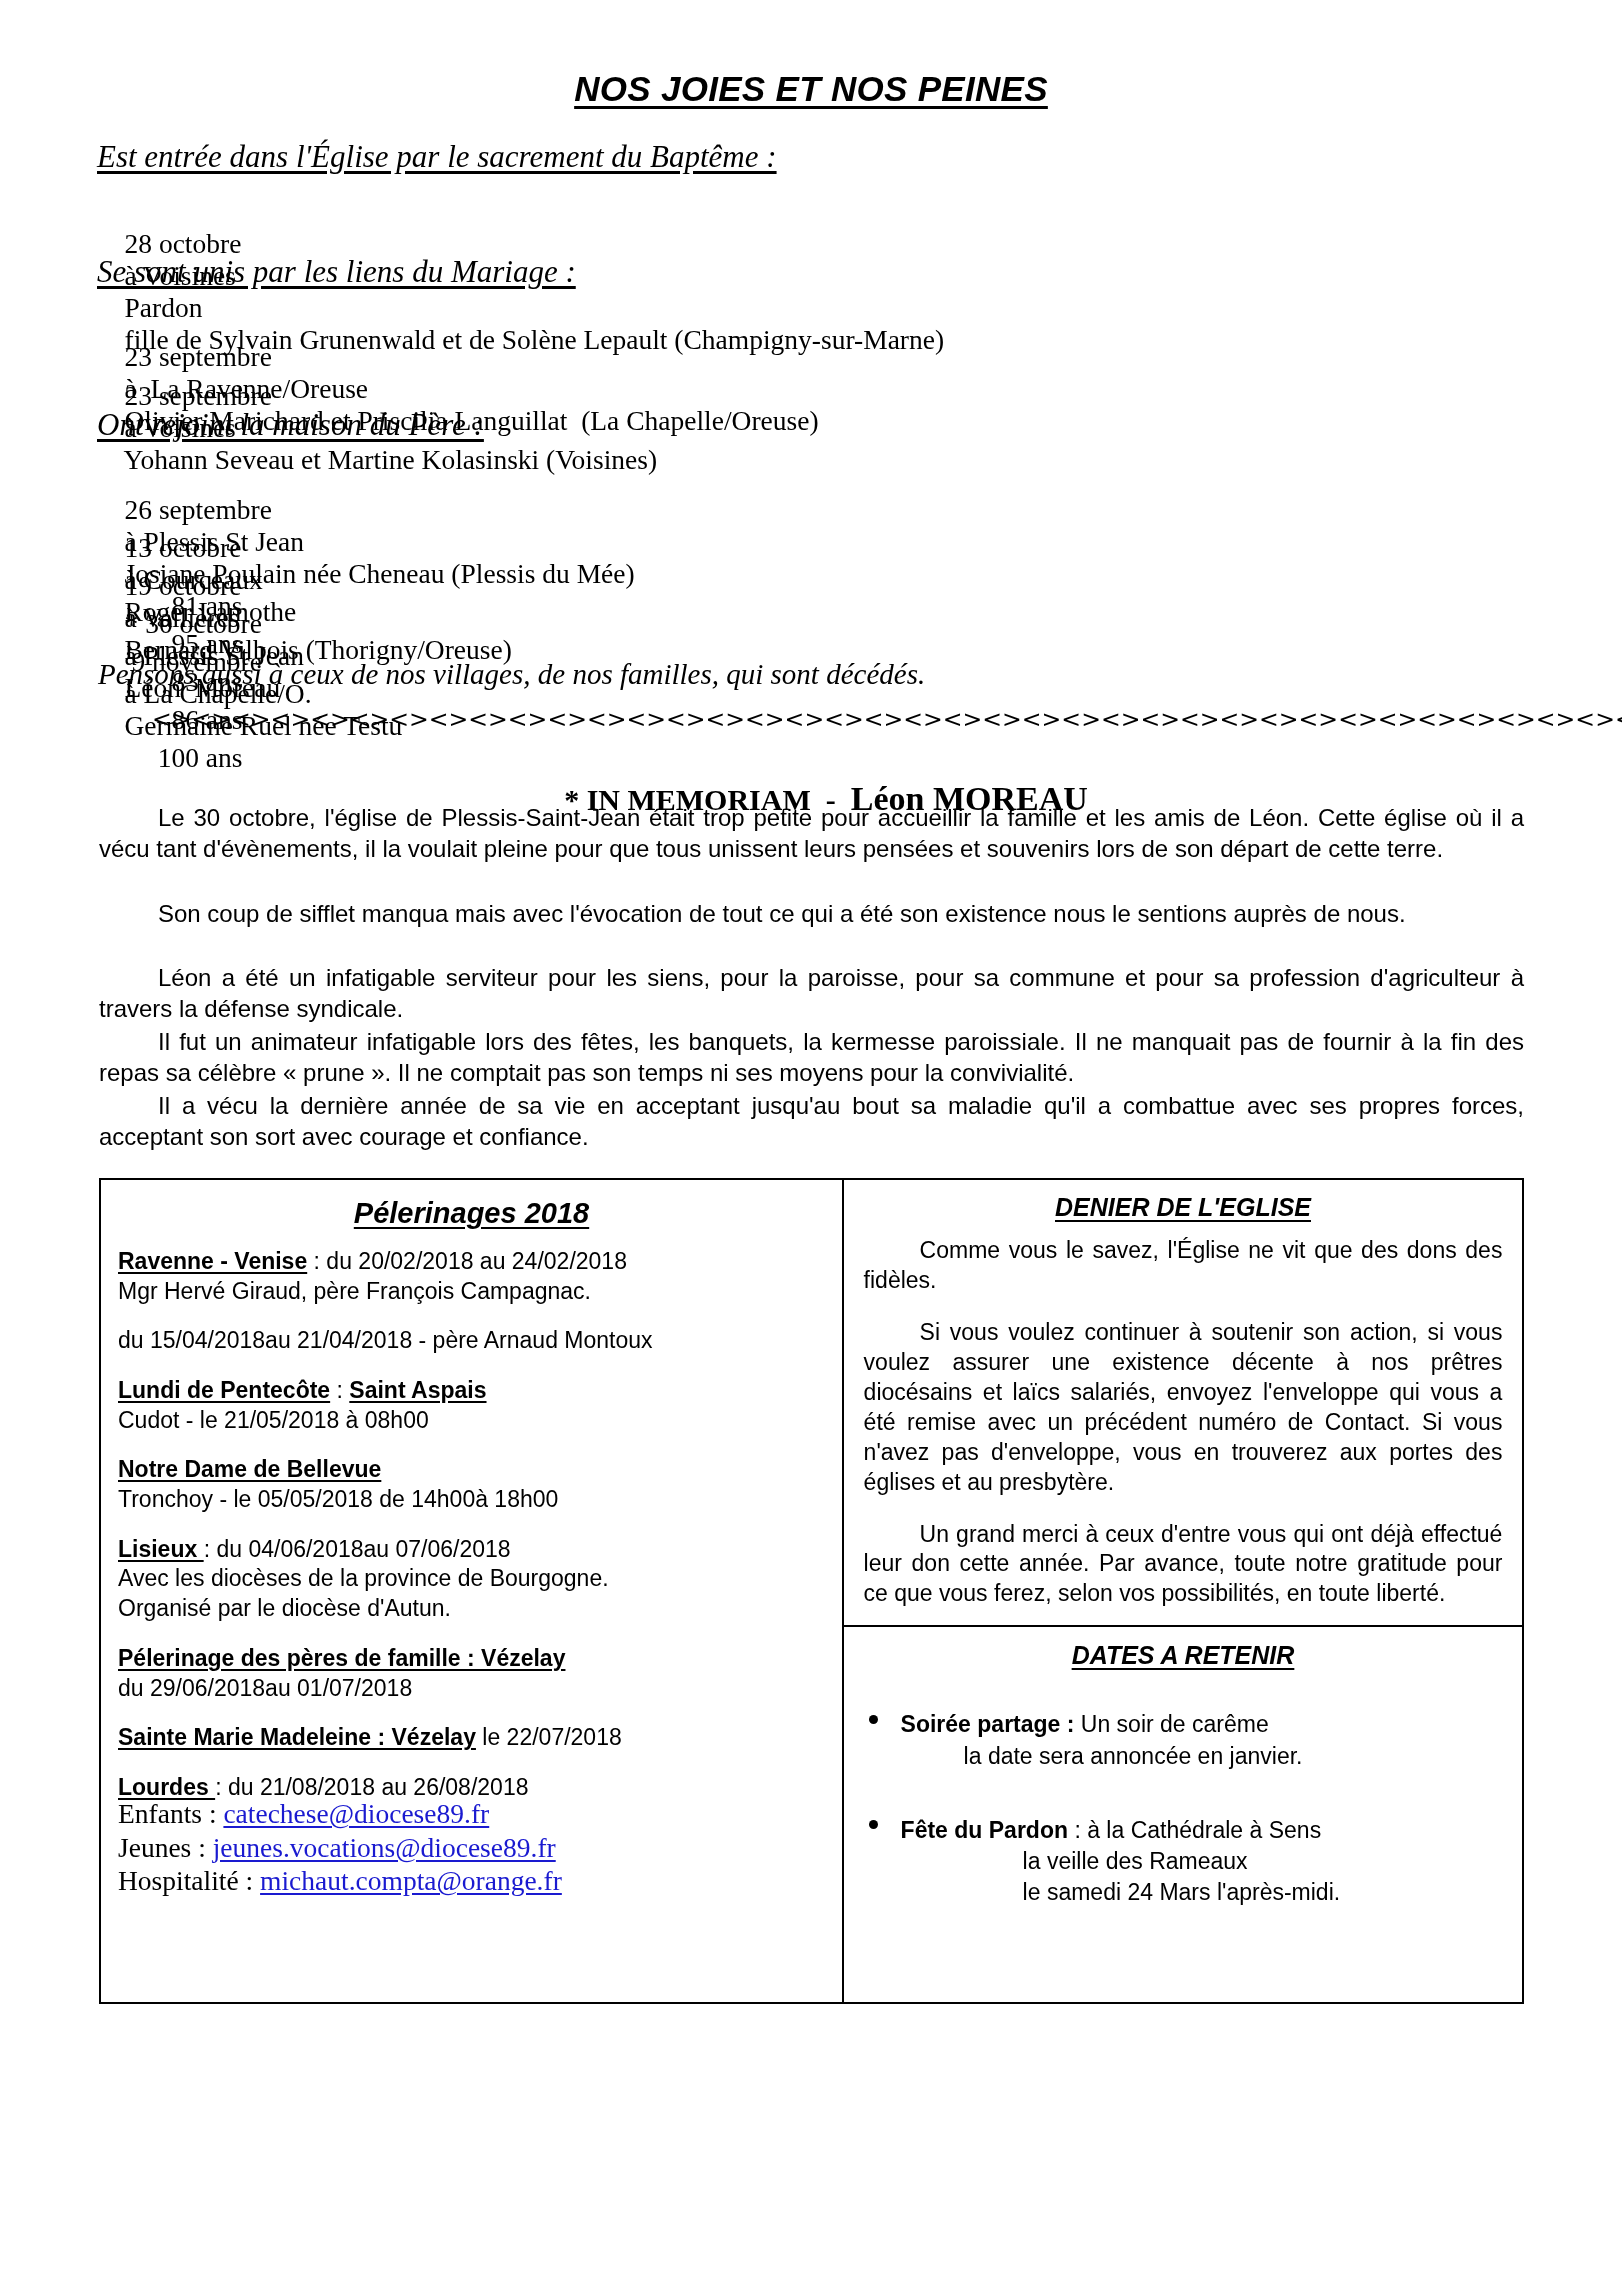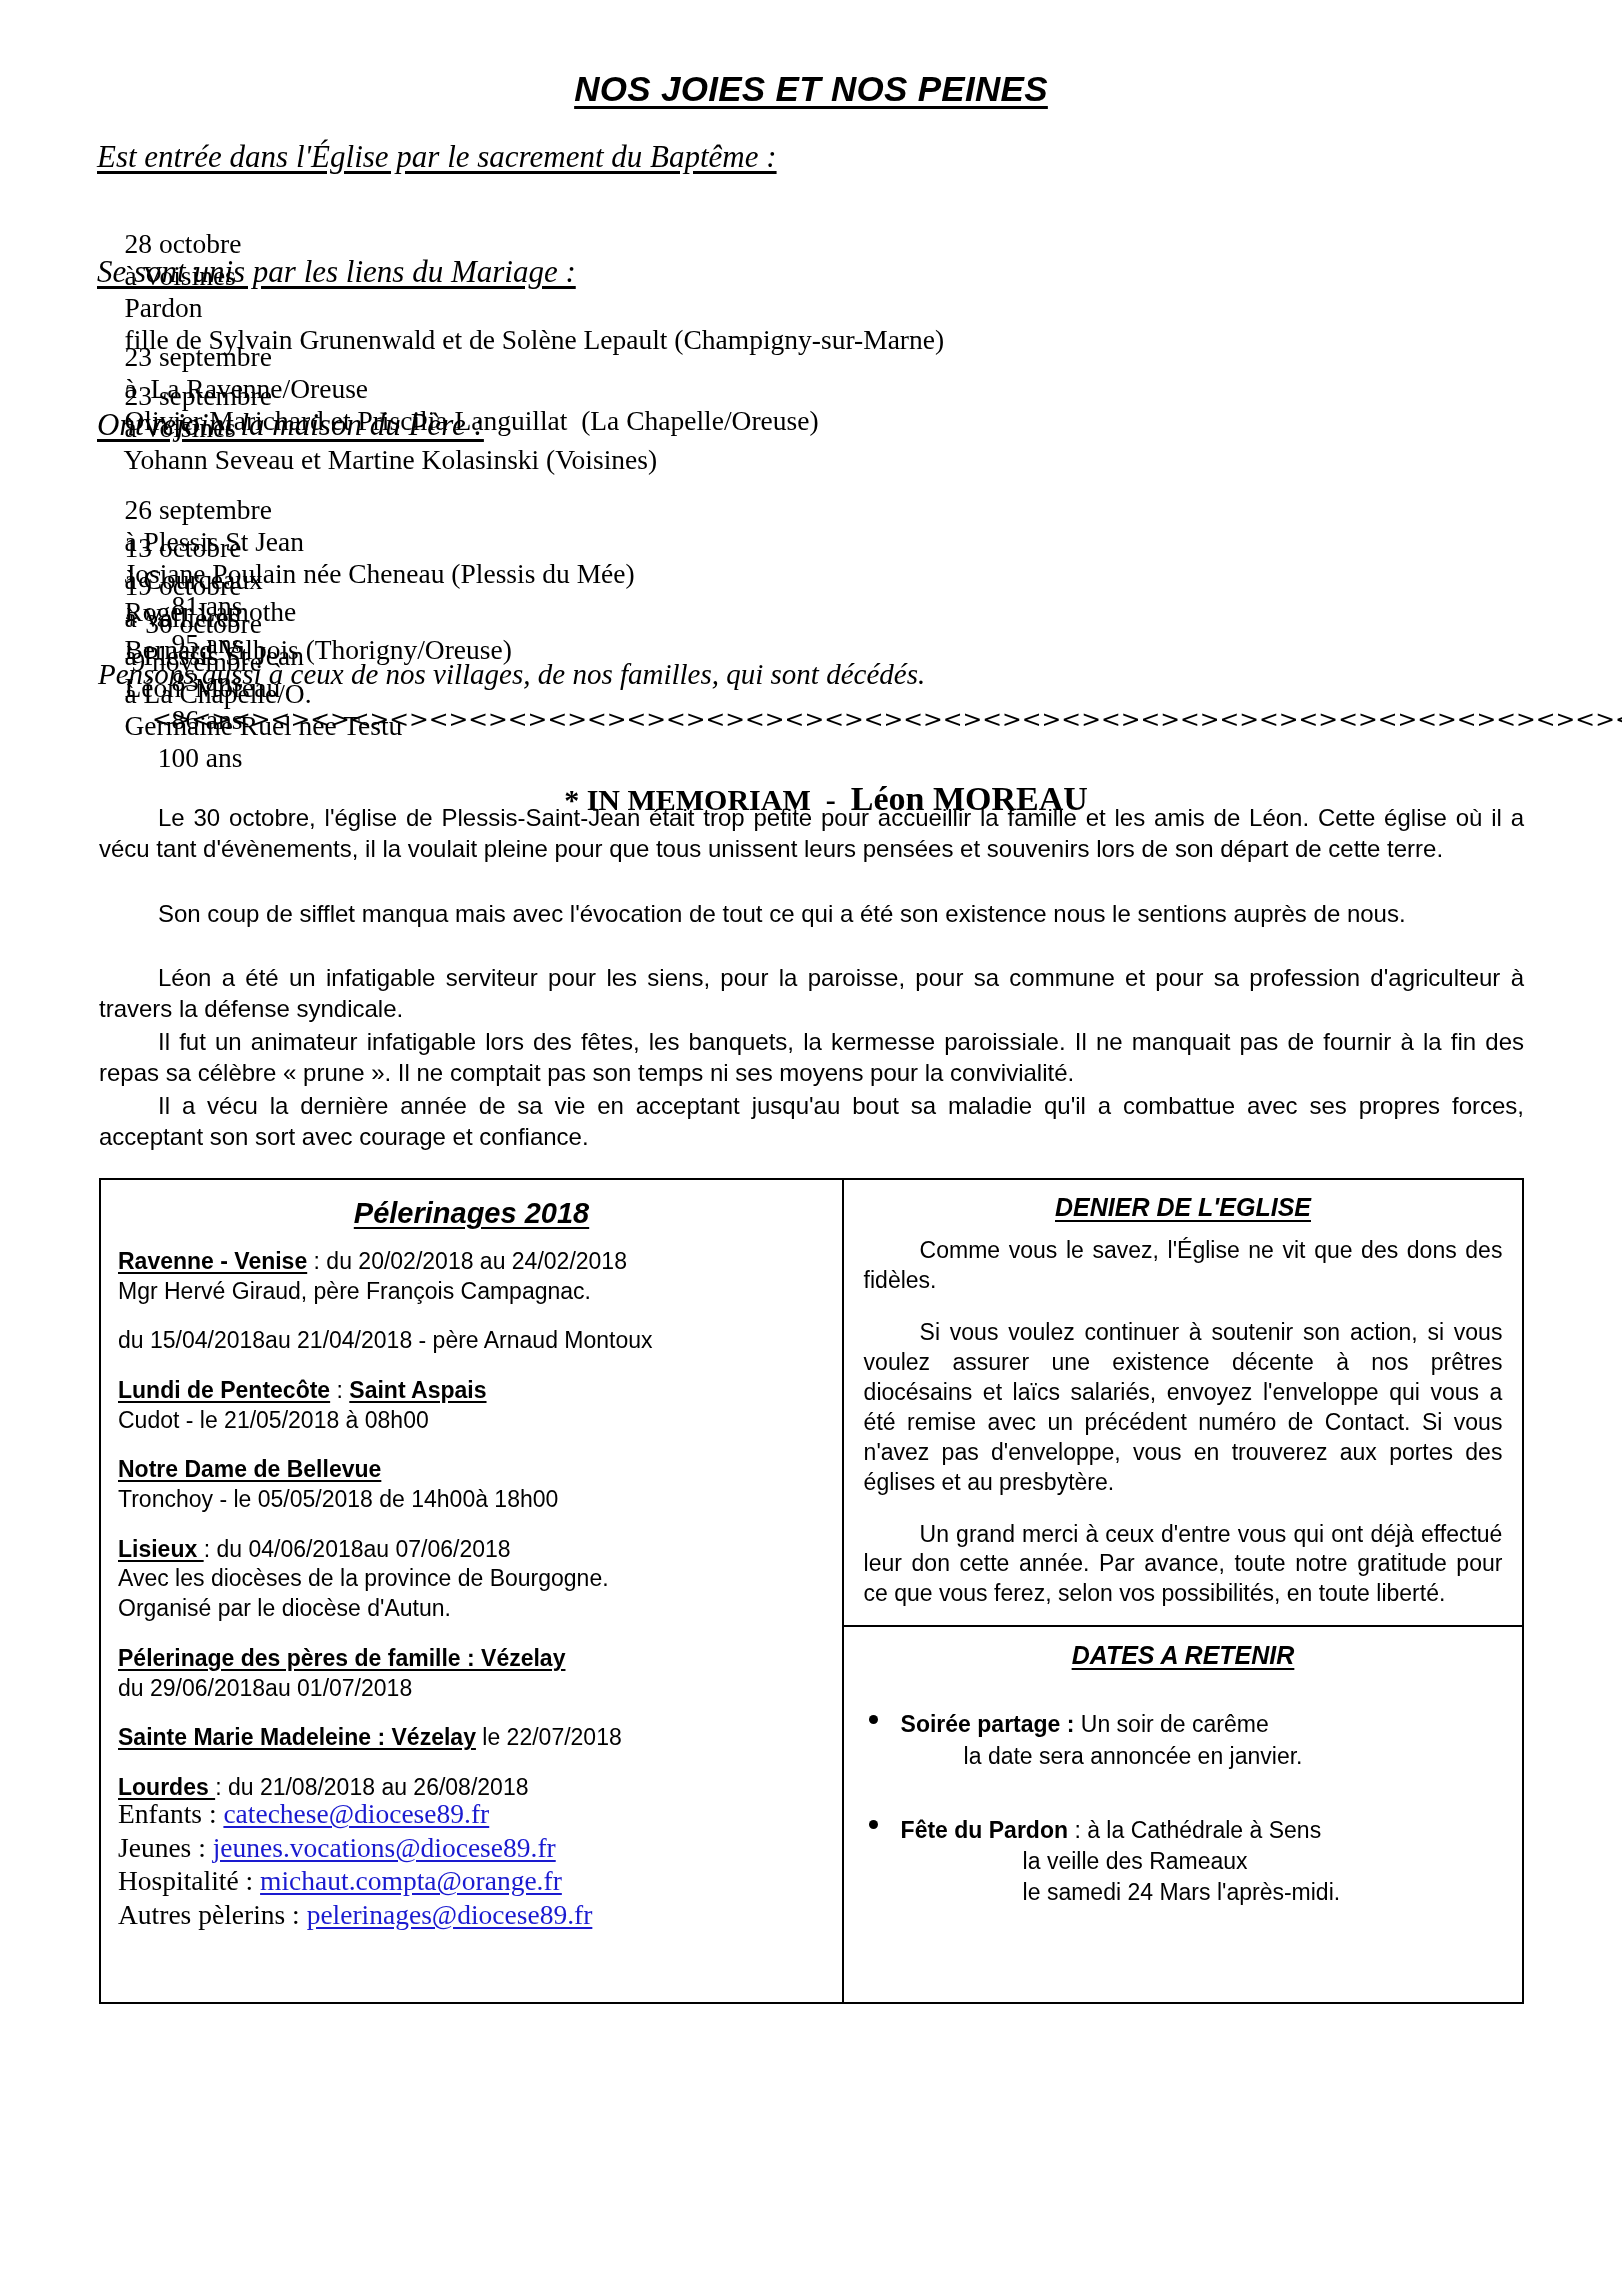--- a/index.html
+++ b/index.html
@@ -295,21 +295,20 @@
       </div>
 
       <div class="pil" style="margin-bottom:6.5px;">
         <span class="ln"><b> Lourdes </b><span class="plain">: du 21/08/2018 au 26/08/2018</span></span>
       </div>
 
       <div class="mails">
         <span class="ln"><span>Enfants : </span><span class="mail">catechese@diocese89.fr</span></span>
         <span class="ln"><span>Jeunes : </span><span class="mail">jeunes.vocations@diocese89.fr</span></span>
         <span class="ln"><span>Hospitalité : </span><span class="mail">michaut.compta@orange.fr</span></span>
-        <span class="ln"><span>Autres pèlerins : </span><span class="mail">pelerinages@diocese89.fr</span></span>
       </div>
     </div>
 
     <div class="col-right">
 
       <div class="right-top">
         <div class="box-title small">DENIER DE L'EGLISE</div>
         <div class="den-p">Comme vous le savez, l'Église ne vit que des dons des fidèles.</div>
         <div class="den-p">Si vous voulez continuer à soutenir son action, si vous voulez assurer une existence décente à nos prêtres diocésains et laïcs salariés, envoyez l'enveloppe qui vous a été remise avec un précédent numéro de Contact. Si vous n'avez pas d'enveloppe, vous en trouverez aux portes des églises et au presbytère.</div>
         <div class="den-p" style="margin-bottom:3.9px;">Un grand merci à ceux d'entre vous qui ont déjà effectué leur don cette année. Par avance, toute notre gratitude pour ce que vous ferez, selon vos possibilités, en toute liberté.</div>

